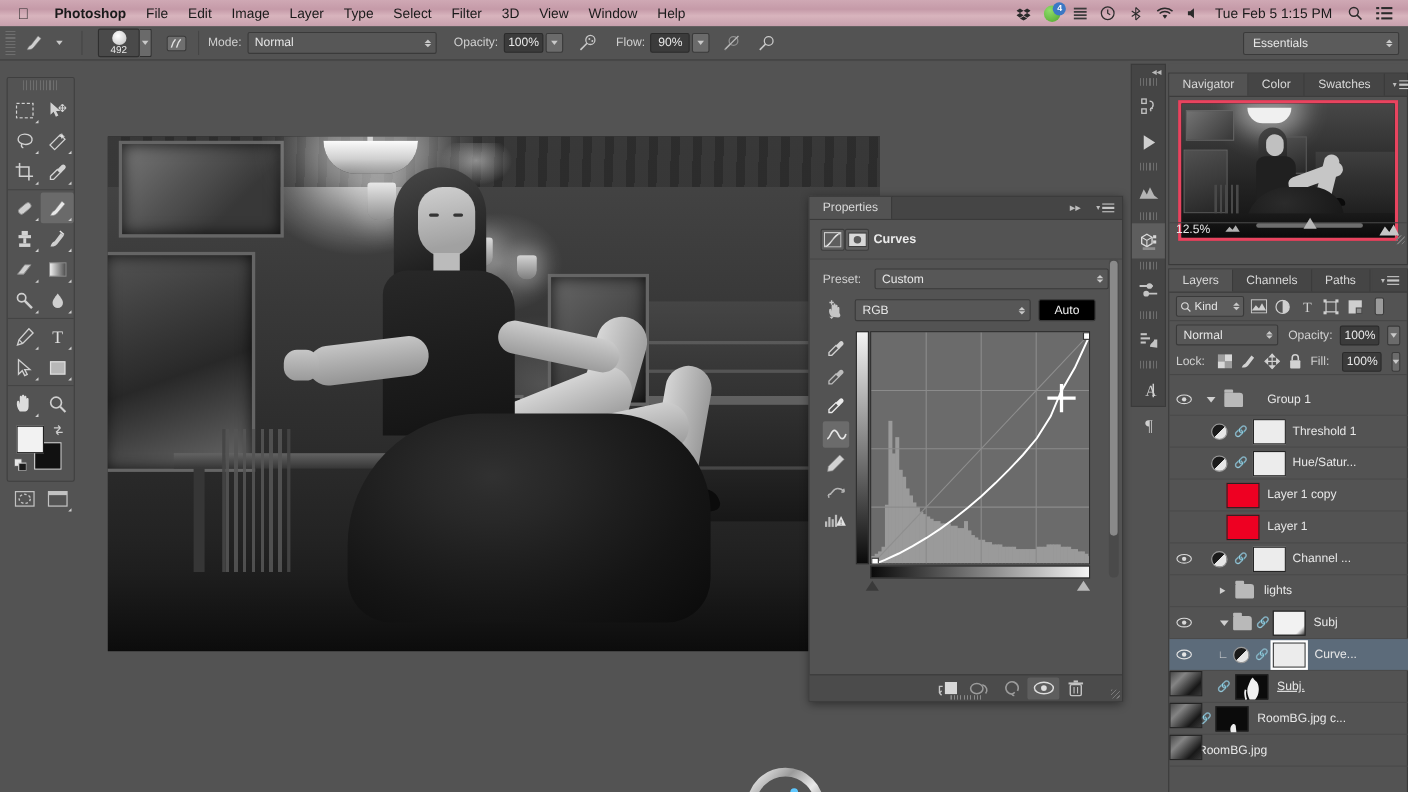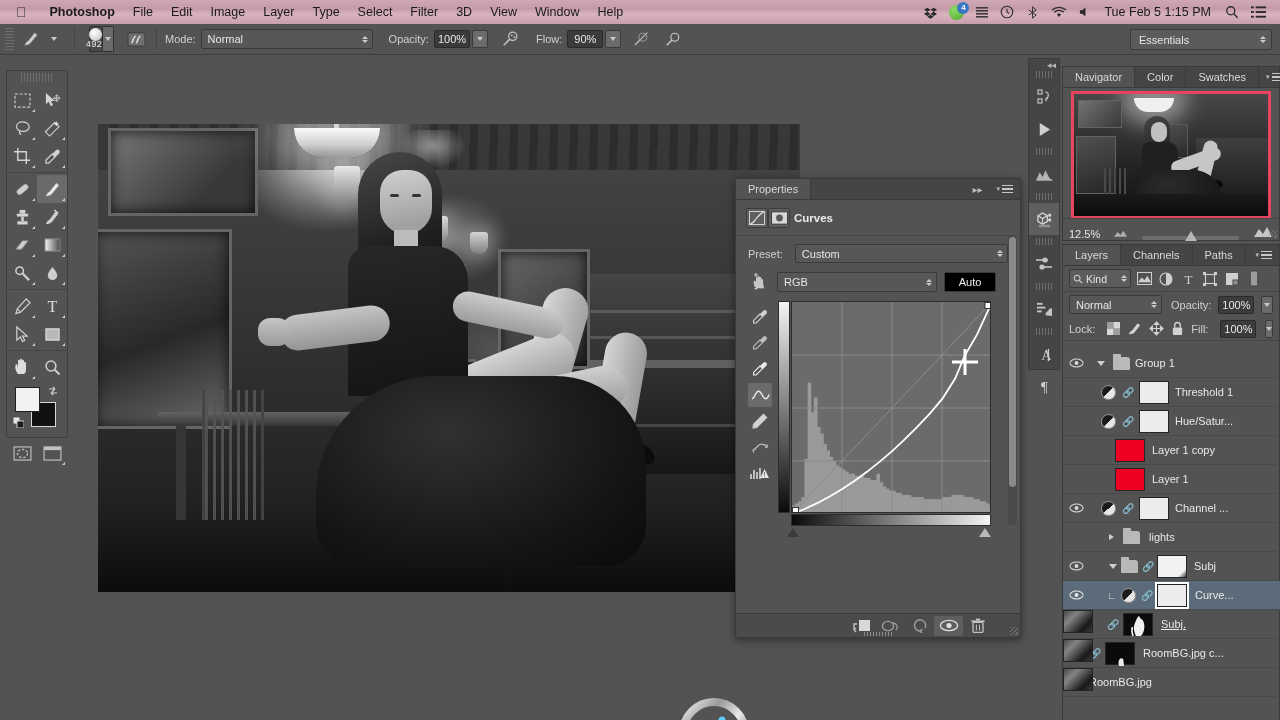--- a/index.html
+++ b/index.html
@@ -49,23 +49,23 @@
   .sep{width:1px;height:22px;background:#454545;margin:0 8px;}
   .lbl{color:#d0d0d0;font-size:11px;margin-right:5px;white-space:nowrap;}
   .tool-preview{
     width:22px;height:22px;display:flex;align-items:center;justify-content:center;
   }
   .chev{
     width:0;height:0;border-left:3.5px solid transparent;border-right:3.5px solid transparent;
     border-top:4px solid #c9c9c9; display:inline-block;
   }
   .brushbox{
-    width:14px;height:26px;background:#4a4a4a;border:1px solid #2f2f2f;border-radius:2px;
-    display:flex;flex-direction:column;align-items:flex-end;justify-content:flex-start;
-    position:relative; margin-left:6px;font-family:Liberation Mono, monospace;
+    width:38px;height:26px;background:#4a4a4a;border:1px solid #2f2f2f;border-radius:2px;
+    display:flex;flex-direction:column;align-items:center;justify-content:flex-start;
+    position:relative; margin-left:6px;
   }
   .brushdot{width:13px;height:13px;border-radius:50%;
     background:radial-gradient(circle at 40% 35%,#fff,#d8d8d8 60%,#bdbdbd);margin-top:1px;}
   .brushnum{font-size:9px;color:#e8e8e8;line-height:9px;}
   .smallstep{
     width:11px;height:26px;background:#6a6a6a;border:1px solid #2f2f2f;border-left:none;
     border-radius:0 2px 2px 0;display:flex;align-items:center;justify-content:center;
   }
   .combo{
     height:20px;background:#575757;border:1px solid #3a3a3a;border-radius:2px;
@@ -274,21 +274,21 @@
   .dk-cell{height:32px;display:flex;align-items:center;justify-content:center;}
   .dk-cell.sel{background:#5e5e5e;}
   .dk-collapse{position:absolute;right:3px;top:1px;color:#b9b9b9;font-size:9px;}
 
   
   .rightcol{position:absolute;left:1062px;top:58px;width:218px;height:662px;background:#535353;}
   .nav-panel{position:absolute;left:0;top:8px;width:218px;height:175px;background:#535353;
     border:1px solid #3a3a3a;}
   .nav-thumb{position:absolute;left:8px;top:24px;width:200px;height:128px;background:#1a1a1a;
     border:3px solid #e8445f;overflow:hidden;}
-  .nav-foot{position:absolute;left:0;bottom:0;width:100%;height:22px;display:flex;align-items:flex-end;
+  .nav-foot{position:absolute;left:0;bottom:16px;width:100%;height:22px;display:flex;align-items:flex-start;
     padding:0 6px;gap:8px;border-top:1px solid #464646;}
   .zoomval{font-size:11px;color:#e5e5e5;min-width:36px;}
   .zslider{flex:1;height:4px;background:#6e6e6e;border-radius:2px;position:relative;margin:0 6px;}
   .zhandle{position:absolute;left:44%;top:-5px;width:0;height:0;border-left:6px solid transparent;
     border-right:6px solid transparent;border-bottom:10px solid #b6b6b6;}
   .mtn{color:#b8b8b8;font-size:11px;}
 
   .layers-panel{position:absolute;left:0;top:186px;width:218px;height:534px;background:#535353;
     border:1px solid #3a3a3a;}
   .lp-filter{height:26px;display:flex;align-items:center;gap:4px;padding:0 6px;border-bottom:1px solid #464646;}
@@ -1253,21 +1253,21 @@
         <div class="lrow">
           <span class="eye-cell">
             <svg width="15" height="10" viewBox="0 0 16 10">
                 <ellipse cx="8" cy="5" rx="7" ry="4.2" fill="none" stroke="#d8d8d8" stroke-width="1.1"></ellipse>
                 <circle cx="8" cy="5" r="2.1" fill="#d8d8d8"></circle>
               </svg>
           </span>
           <span class="lcontent">
             <span class="twisty open"></span>
             <span class="folder" style="margin-left:4px"></span>
-            <span class="lname" style="margin-left:1px">Group 1</span>
+            <span class="lname" style="margin-left:18px">Group 1</span>
           </span>
         </div>
 
         <div class="lrow">
           <span class="eye-cell"></span>
           <span class="indent"></span>
           <span class="lcontent" style="gap:6px">
             <span class="adj-circ"></span>
             <span class="linkic">🔗</span>
             <span class="lthumb white"></span>

